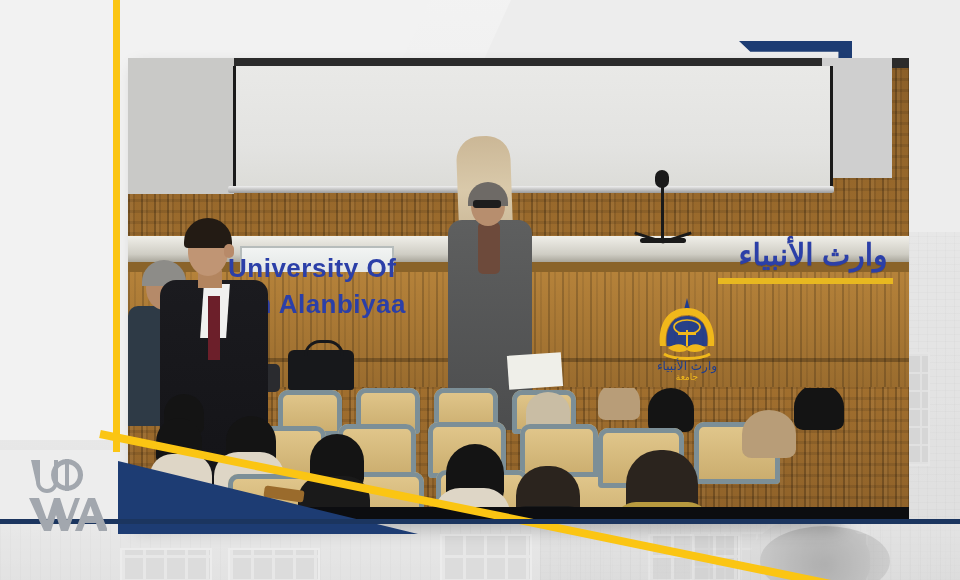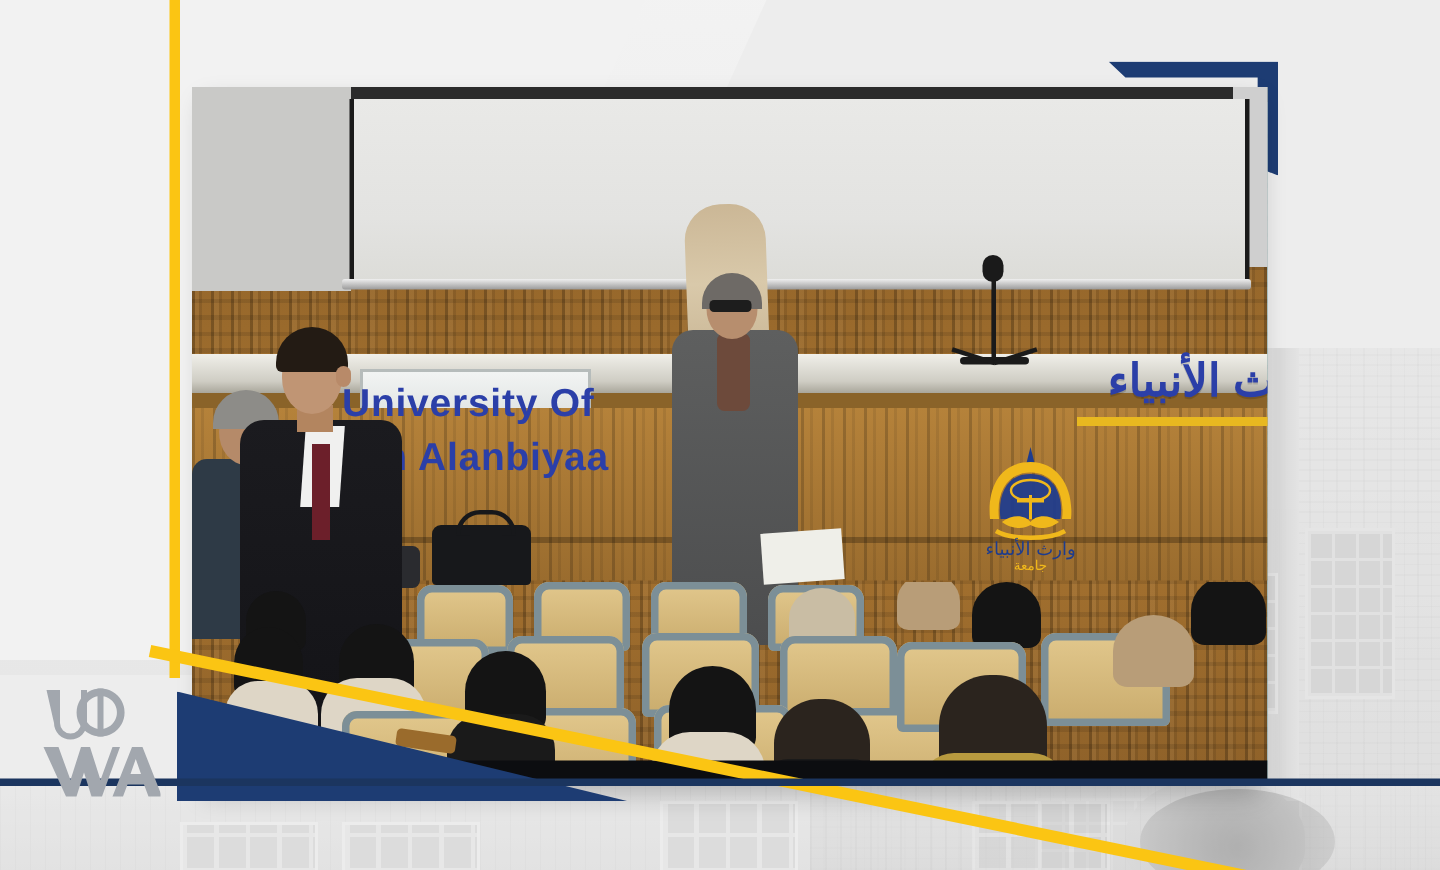--- a/index.html
+++ b/index.html
@@ -114,22 +114,22 @@
     background:#1d3c73;
     clip-path:polygon(0 0, 100% 0, 100% 100%, 88% 93%, 88% 14%, 10% 14%);
   }
 
   
   .photo-shadow{
     position:absolute;left:129px;top:59px;width:705px;height:463px;
     box-shadow:6px 8px 16px rgba(0,0,0,.22);
   }
   .photo{
-    position:absolute;left:128px;top:58px;width:717px;height:463px;
-    overflow:hidden;background:#7dd3fc;
+    position:absolute;left:128px;top:58px;width:781px;height:463px;
+    overflow:hidden;background:#22c55e;
   }
   .ph{position:absolute;}
 
   
   .wall-wood{
     left:0;top:0;width:100%;height:100%;
     background:
       repeating-linear-gradient(90deg,
         rgba(0,0,0,.22) 0 2px, rgba(255,255,255,.04) 2px 5px,
         rgba(0,0,0,.10) 5px 7px, transparent 7px 13px),

